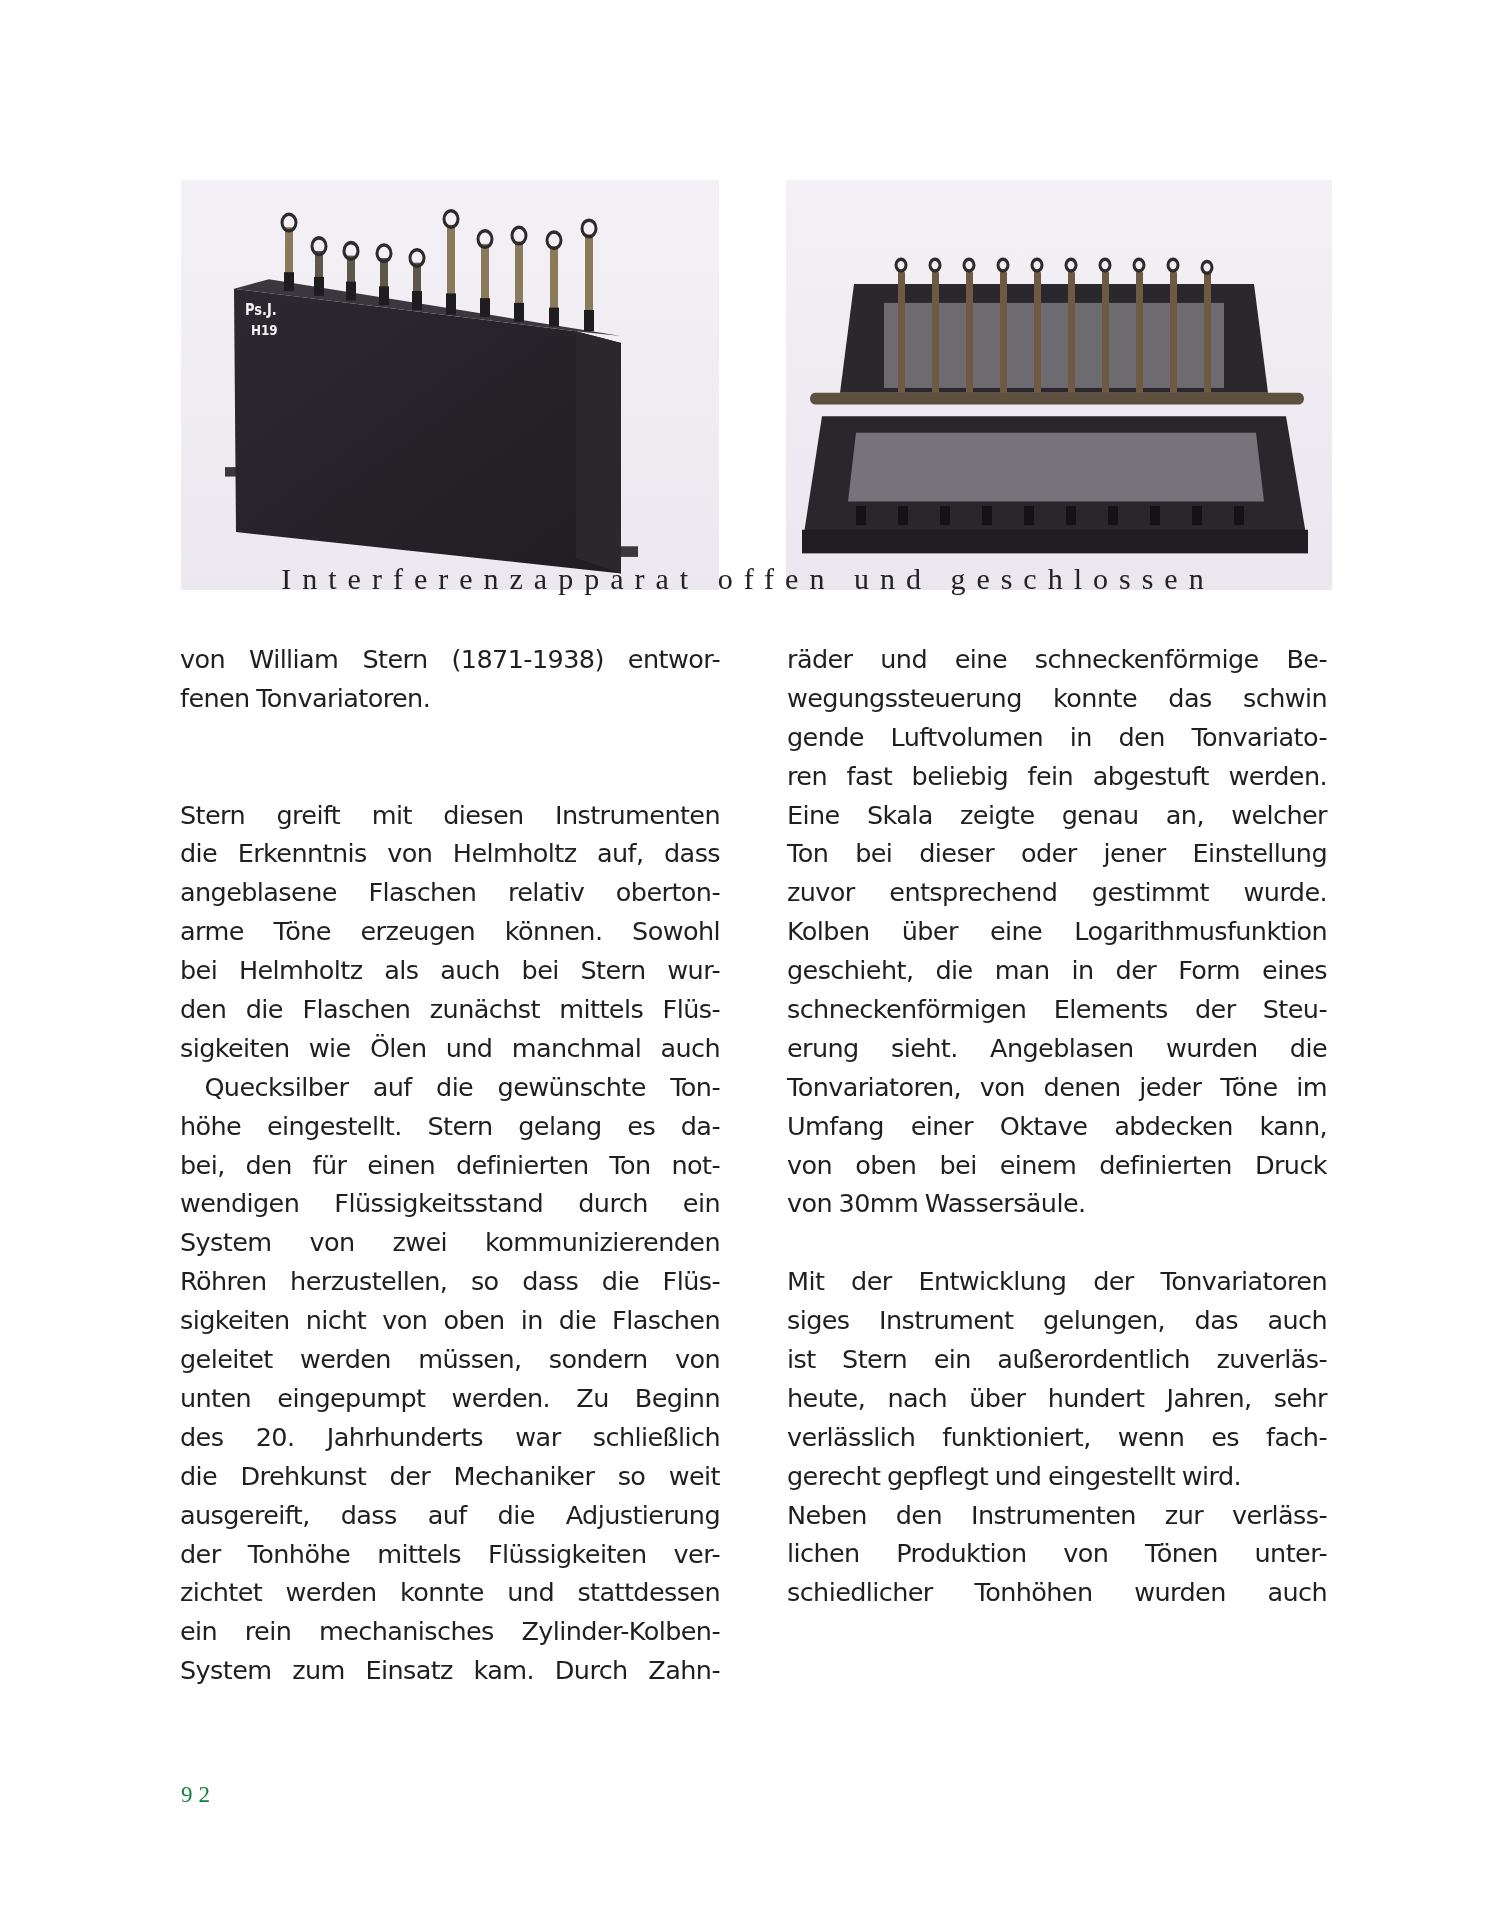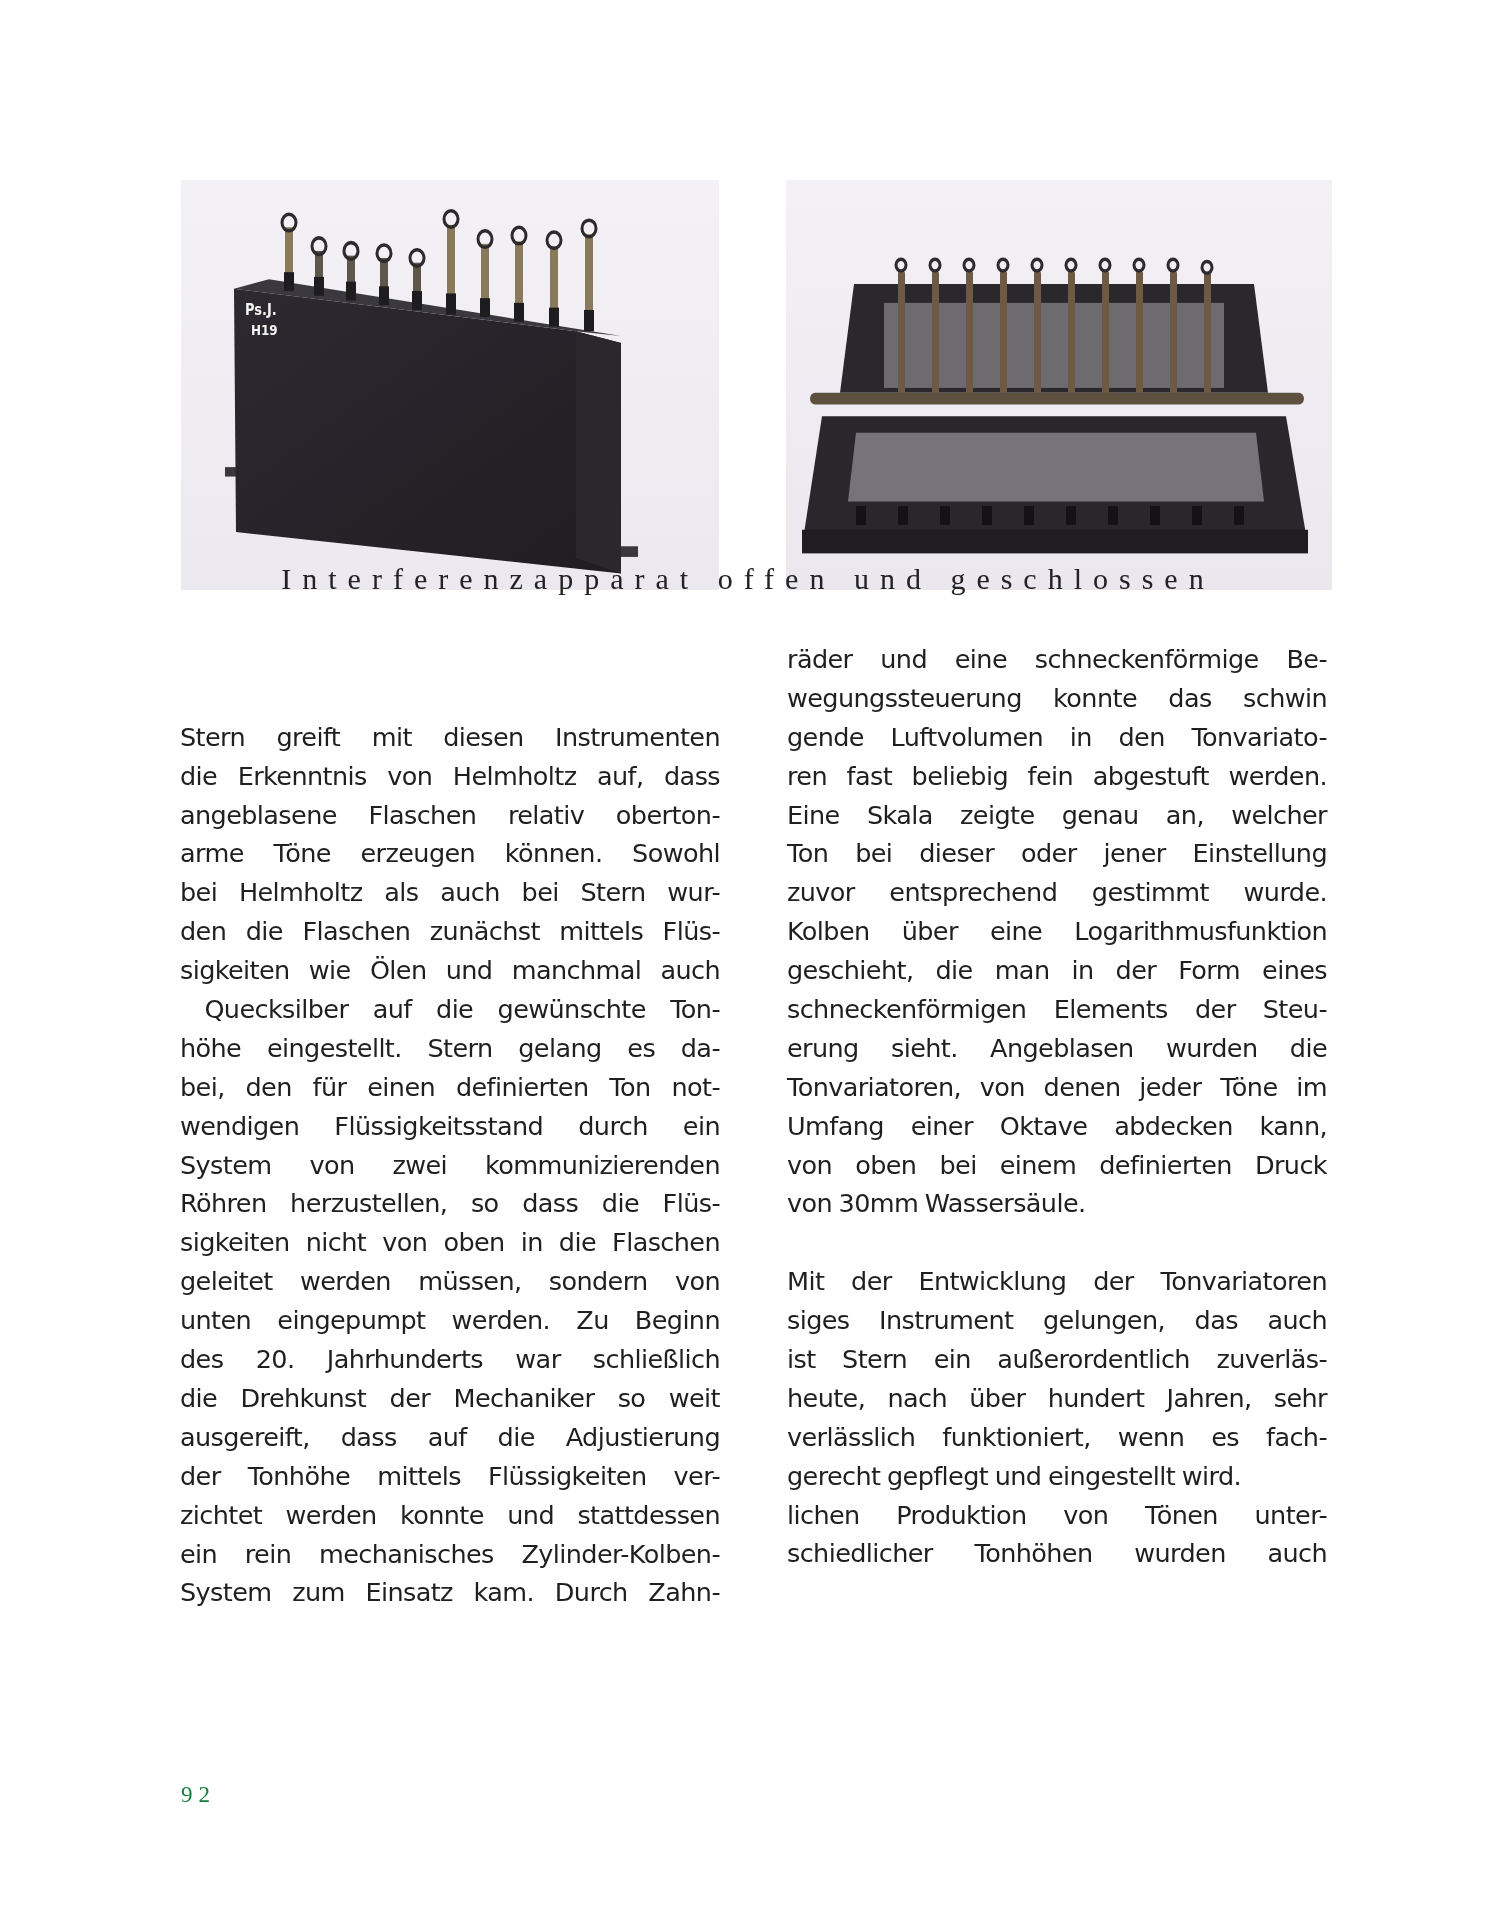--- a/index.html
+++ b/index.html
@@ -161,20 +161,24 @@
           <circle cx="421" cy="74" r="5"></circle>
       </g>
     </g>
     <rect x="24" y="180" width="494" height="10" rx="5" fill="#5e503f"></rect>
   </svg>
 </div>
 
 <div class="caption">Interferenzapparat offen und geschlossen</div>
 
 <div class="column col-left">
+  <div>
+    <span class="line">von William Stern (1871-1938) entwor-</span>
+    <span class="line last">fenen Tonvariatoren.</span>
+  </div>
   <span class="gap2"></span>
   <div>
     <span class="line">Stern greift mit diesen Instrumenten</span>
     <span class="line">die Erkenntnis von Helmholtz auf, dass</span>
     <span class="line">angeblasene Flaschen relativ oberton-</span>
     <span class="line">arme Töne erzeugen können. Sowohl</span>
     <span class="line">bei Helmholtz als auch bei Stern wur-</span>
     <span class="line">den die Flaschen zunächst mittels Flüs-</span>
     <span class="line">sigkeiten wie Ölen und manchmal auch</span>
     <span class="line" style="white-space:pre;"> Quecksilber auf die gewünschte Ton-</span>
@@ -215,18 +219,19 @@
     <span class="line last">von 30mm Wassersäule.</span>
   </div>
   <span class="gap"></span>
   <div>
     <span class="line">Mit der Entwicklung der Tonvariatoren</span>
     <span class="line">siges Instrument gelungen, das auch</span>
     <span class="line">ist Stern ein außerordentlich zuverläs-</span>
     <span class="line">heute, nach über hundert Jahren, sehr</span>
     <span class="line">verlässlich funktioniert, wenn es fach-</span>
     <span class="line last">gerecht gepflegt und eingestellt wird.</span>
+    <span class="line">Neben den Instrumenten zur verläss-</span>
     <span class="line">lichen Produktion von Tönen unter-</span>
     <span class="line">schiedlicher Tonhöhen wurden auch</span>
   </div>
 </div>
 
 <div class="page-number">92</div>
 
 </body></html>

